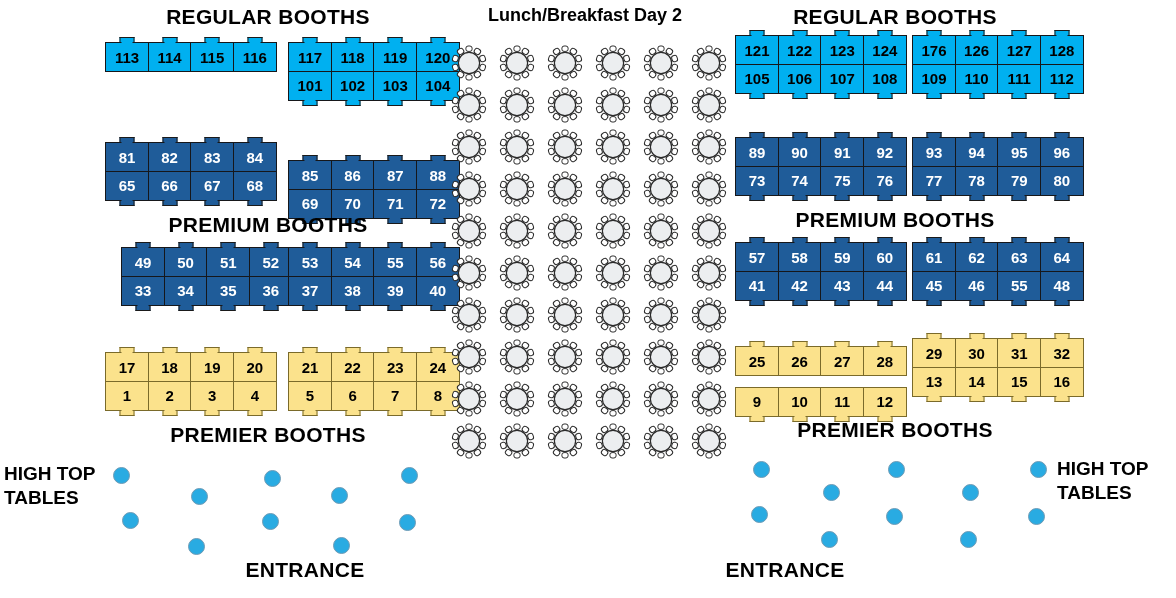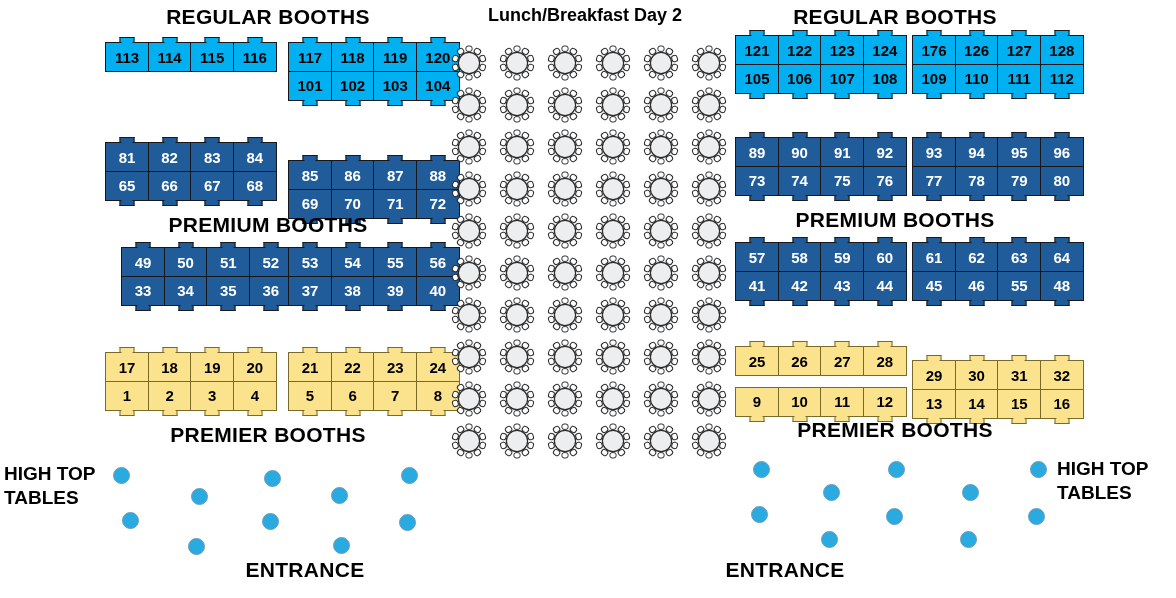--- a/index.html
+++ b/index.html
@@ -1590,21 +1590,21 @@
         <div class="booth">
           <span class="notch bot"></span>
           <span>11</span>
         </div>
         <div class="booth">
           <span class="notch bot"></span>
           <span>12</span>
         </div>
       </div>
     </div>
-  <div class="booth-block cat-premier" id="R-b3-1" style="left:912px; top:360px;">
+  <div class="booth-block cat-premier" id="R-b3-1" style="left:912px; top:338px;">
       <div class="booth-row">
         <div class="booth">
           <span class="notch top"></span>
           <span>29</span>
         </div>
         <div class="booth">
           <span class="notch top"></span>
           <span>30</span>
         </div>
         <div class="booth">

